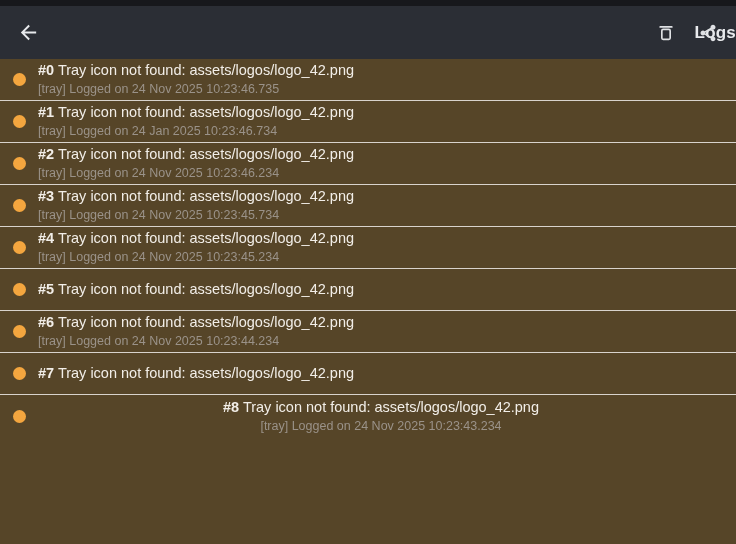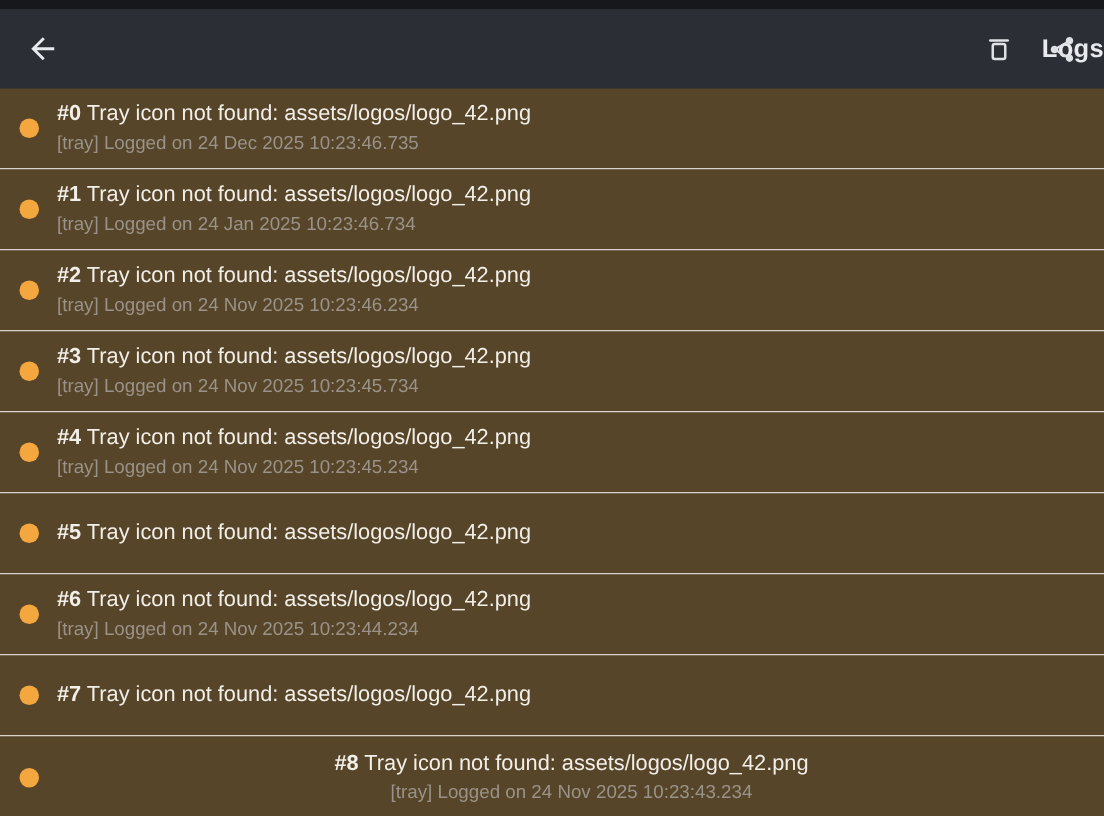--- a/index.html
+++ b/index.html
@@ -32,21 +32,21 @@
   }
   .icon-btn{
     background:none;border:none;padding:0;cursor:pointer;
     display:flex;align-items:center;justify-content:center;
     width:28px;height:28px;
   }
   .appbar-actions{margin-left:auto;display:flex;align-items:center;gap:14px;position:relative;z-index:1;}
   .back-btn{position:relative;z-index:1;}
   .log-list{flex:1 1 auto;overflow:hidden;background:var(--row-background);}
   .log-row{
-    height:54px;background:var(--row-background);
+    height:42px;background:var(--row-background);
     border-bottom:1px solid var(--separator);
     position:relative;display:flex;flex-direction:column;
     justify-content:center;gap:3px;padding-left:38px;padding-right:12px;
   }
   .log-row:last-child{border-bottom:none;text-align:center;}
   .dot{
     position:absolute;left:13px;top:50%;margin-top:-6.5px;
     width:13px;height:13px;border-radius:50%;background:var(--dot);
   }
   .log-title{
@@ -92,21 +92,21 @@
           </svg>
         </span>
       </button>
     </div>
   </header>
 
   <main class="log-list" id="log-list">
       <div class="log-row">
         <span class="dot" style="background: rgb(244, 166, 63);"></span>
         <div class="log-title"><b>#0</b> Tray icon not found: assets/logos/logo_42.png</div>
-        <div class="log-meta">[tray] Logged on 24 Dec 2025 10:23:46.735</div>
+        <div class="log-meta">[tray] Logged on 24 Nov 2025 10:23:46.735</div>
       </div>
       <div class="log-row">
         <span class="dot" style="background: rgb(244, 166, 63);"></span>
         <div class="log-title"><b>#1</b> Tray icon not found: assets/logos/logo_42.png</div>
         <div class="log-meta">[tray] Logged on 24 Jan 2025 10:23:46.734</div>
       </div>
       <div class="log-row">
         <span class="dot" style="background: rgb(244, 166, 63);"></span>
         <div class="log-title"><b>#2</b> Tray icon not found: assets/logos/logo_42.png</div>
         <div class="log-meta">[tray] Logged on 24 Nov 2025 10:23:46.234</div>

